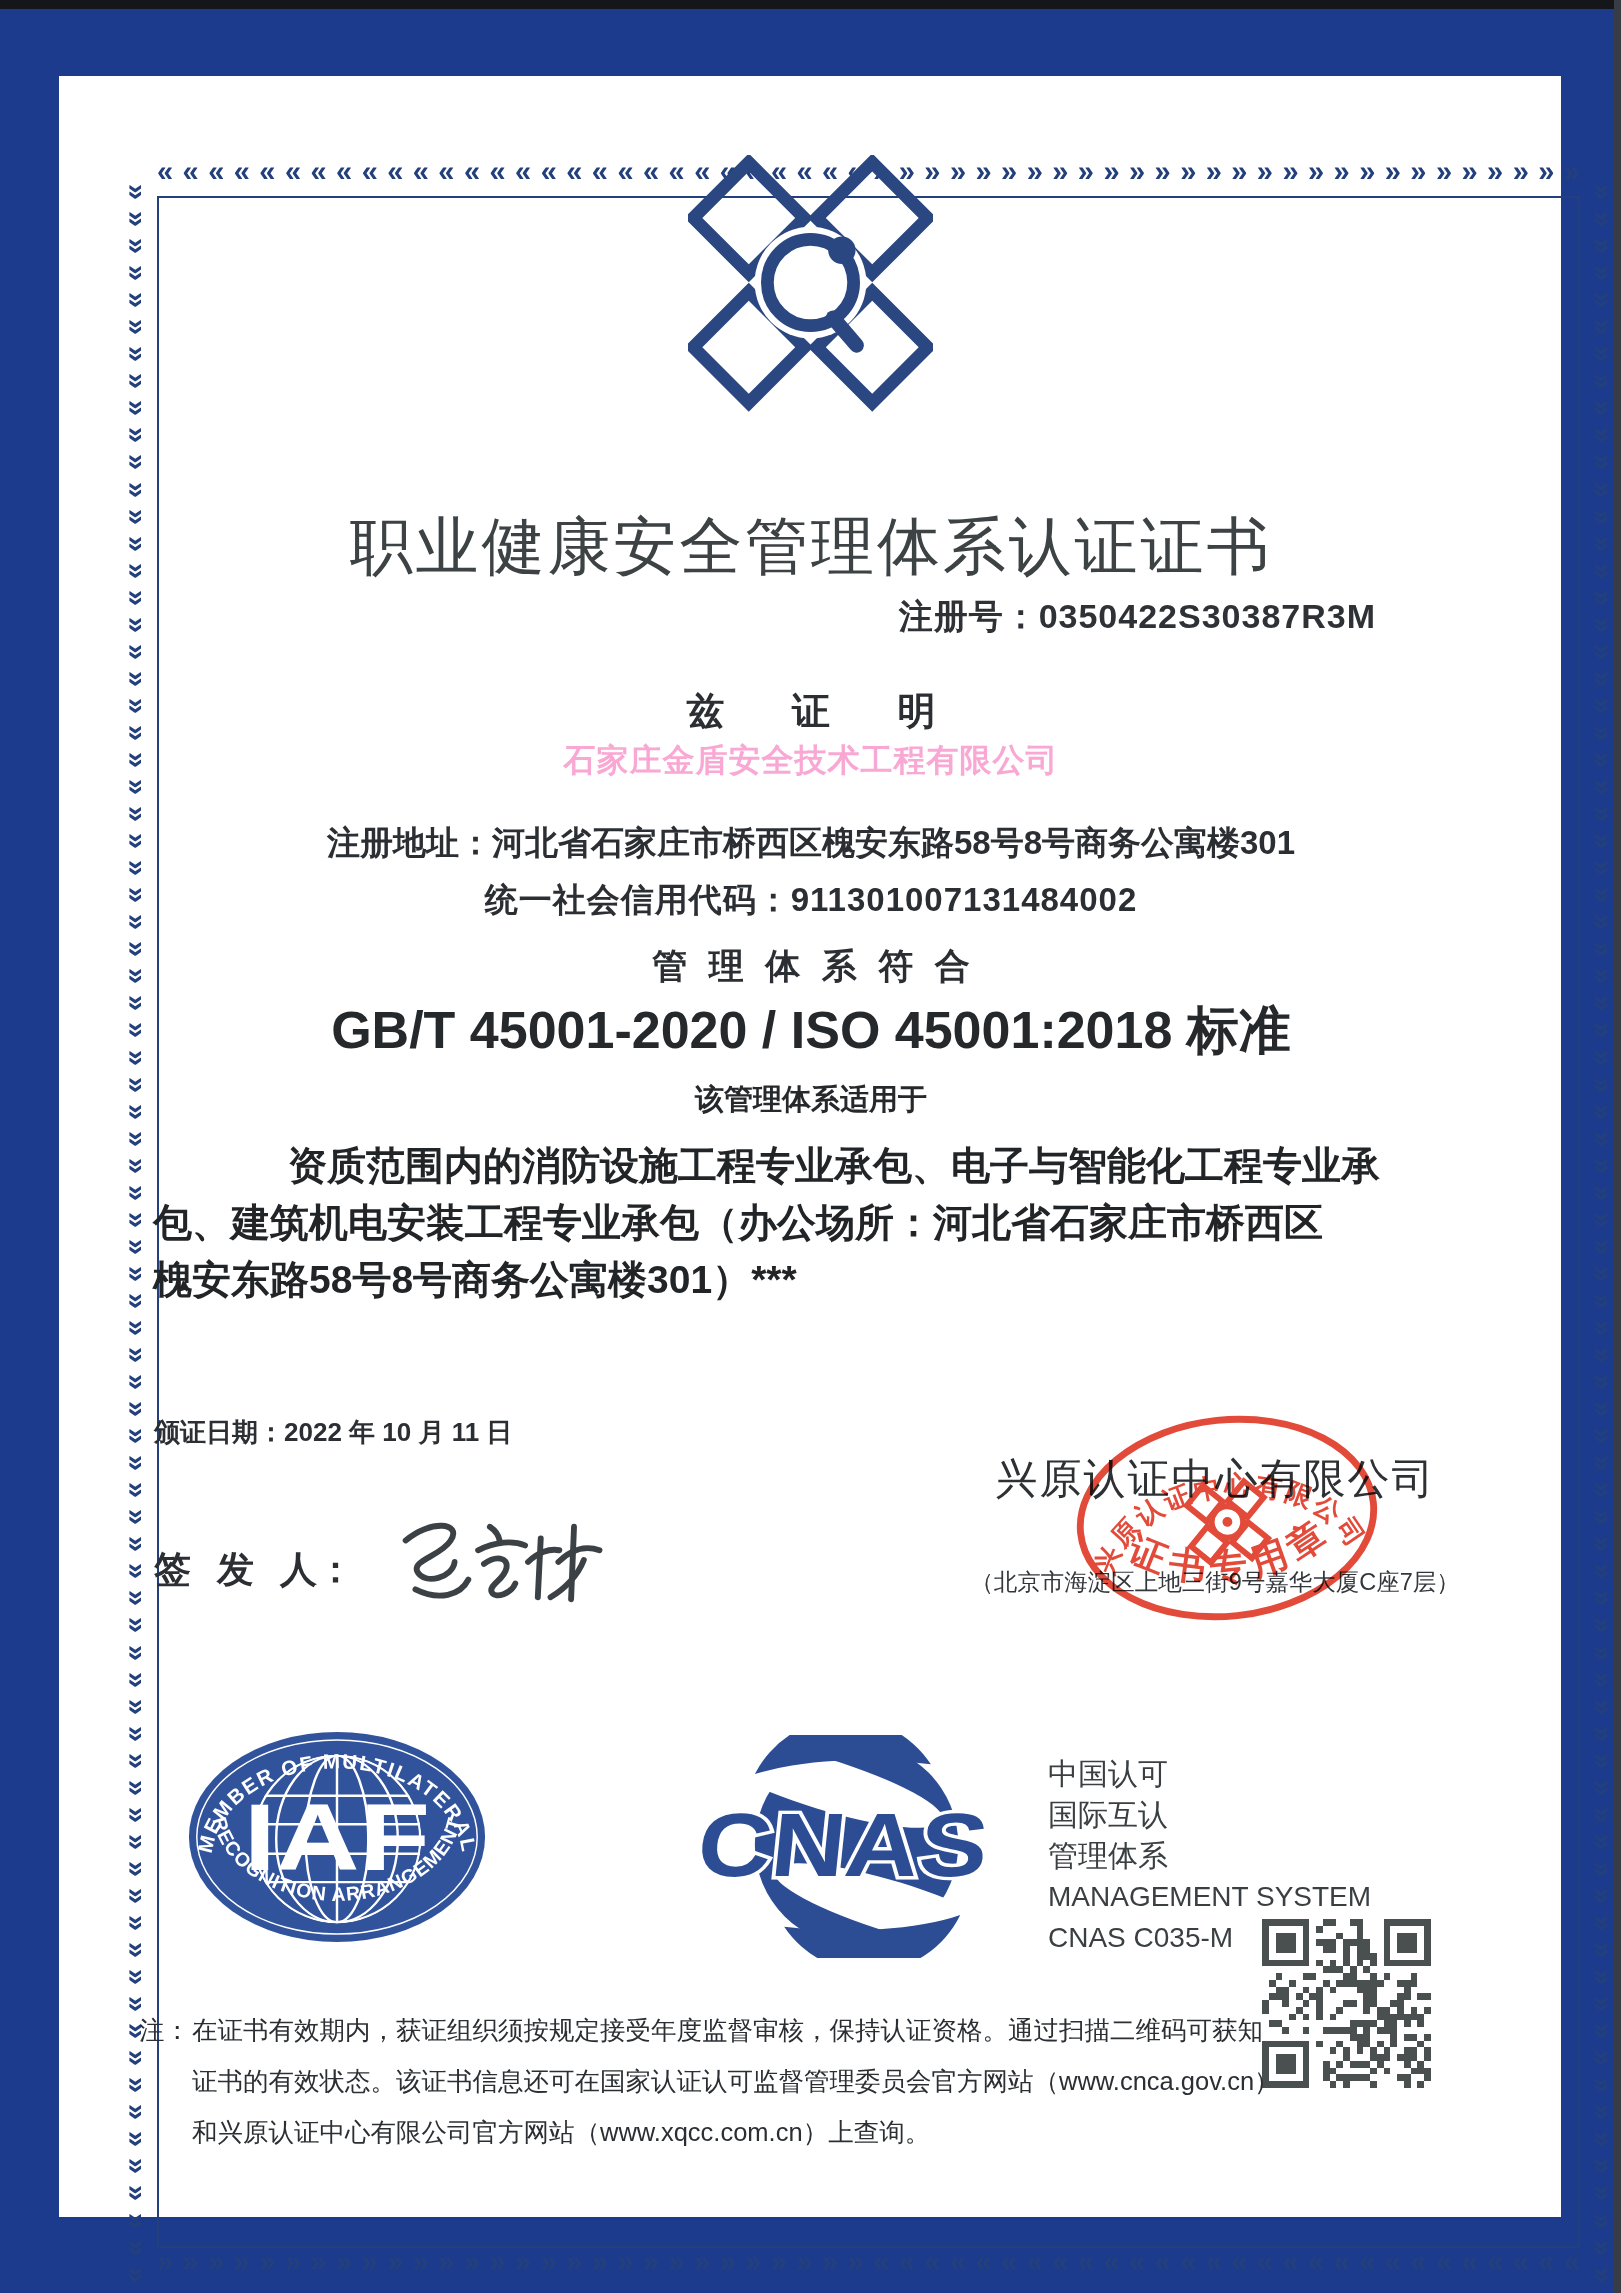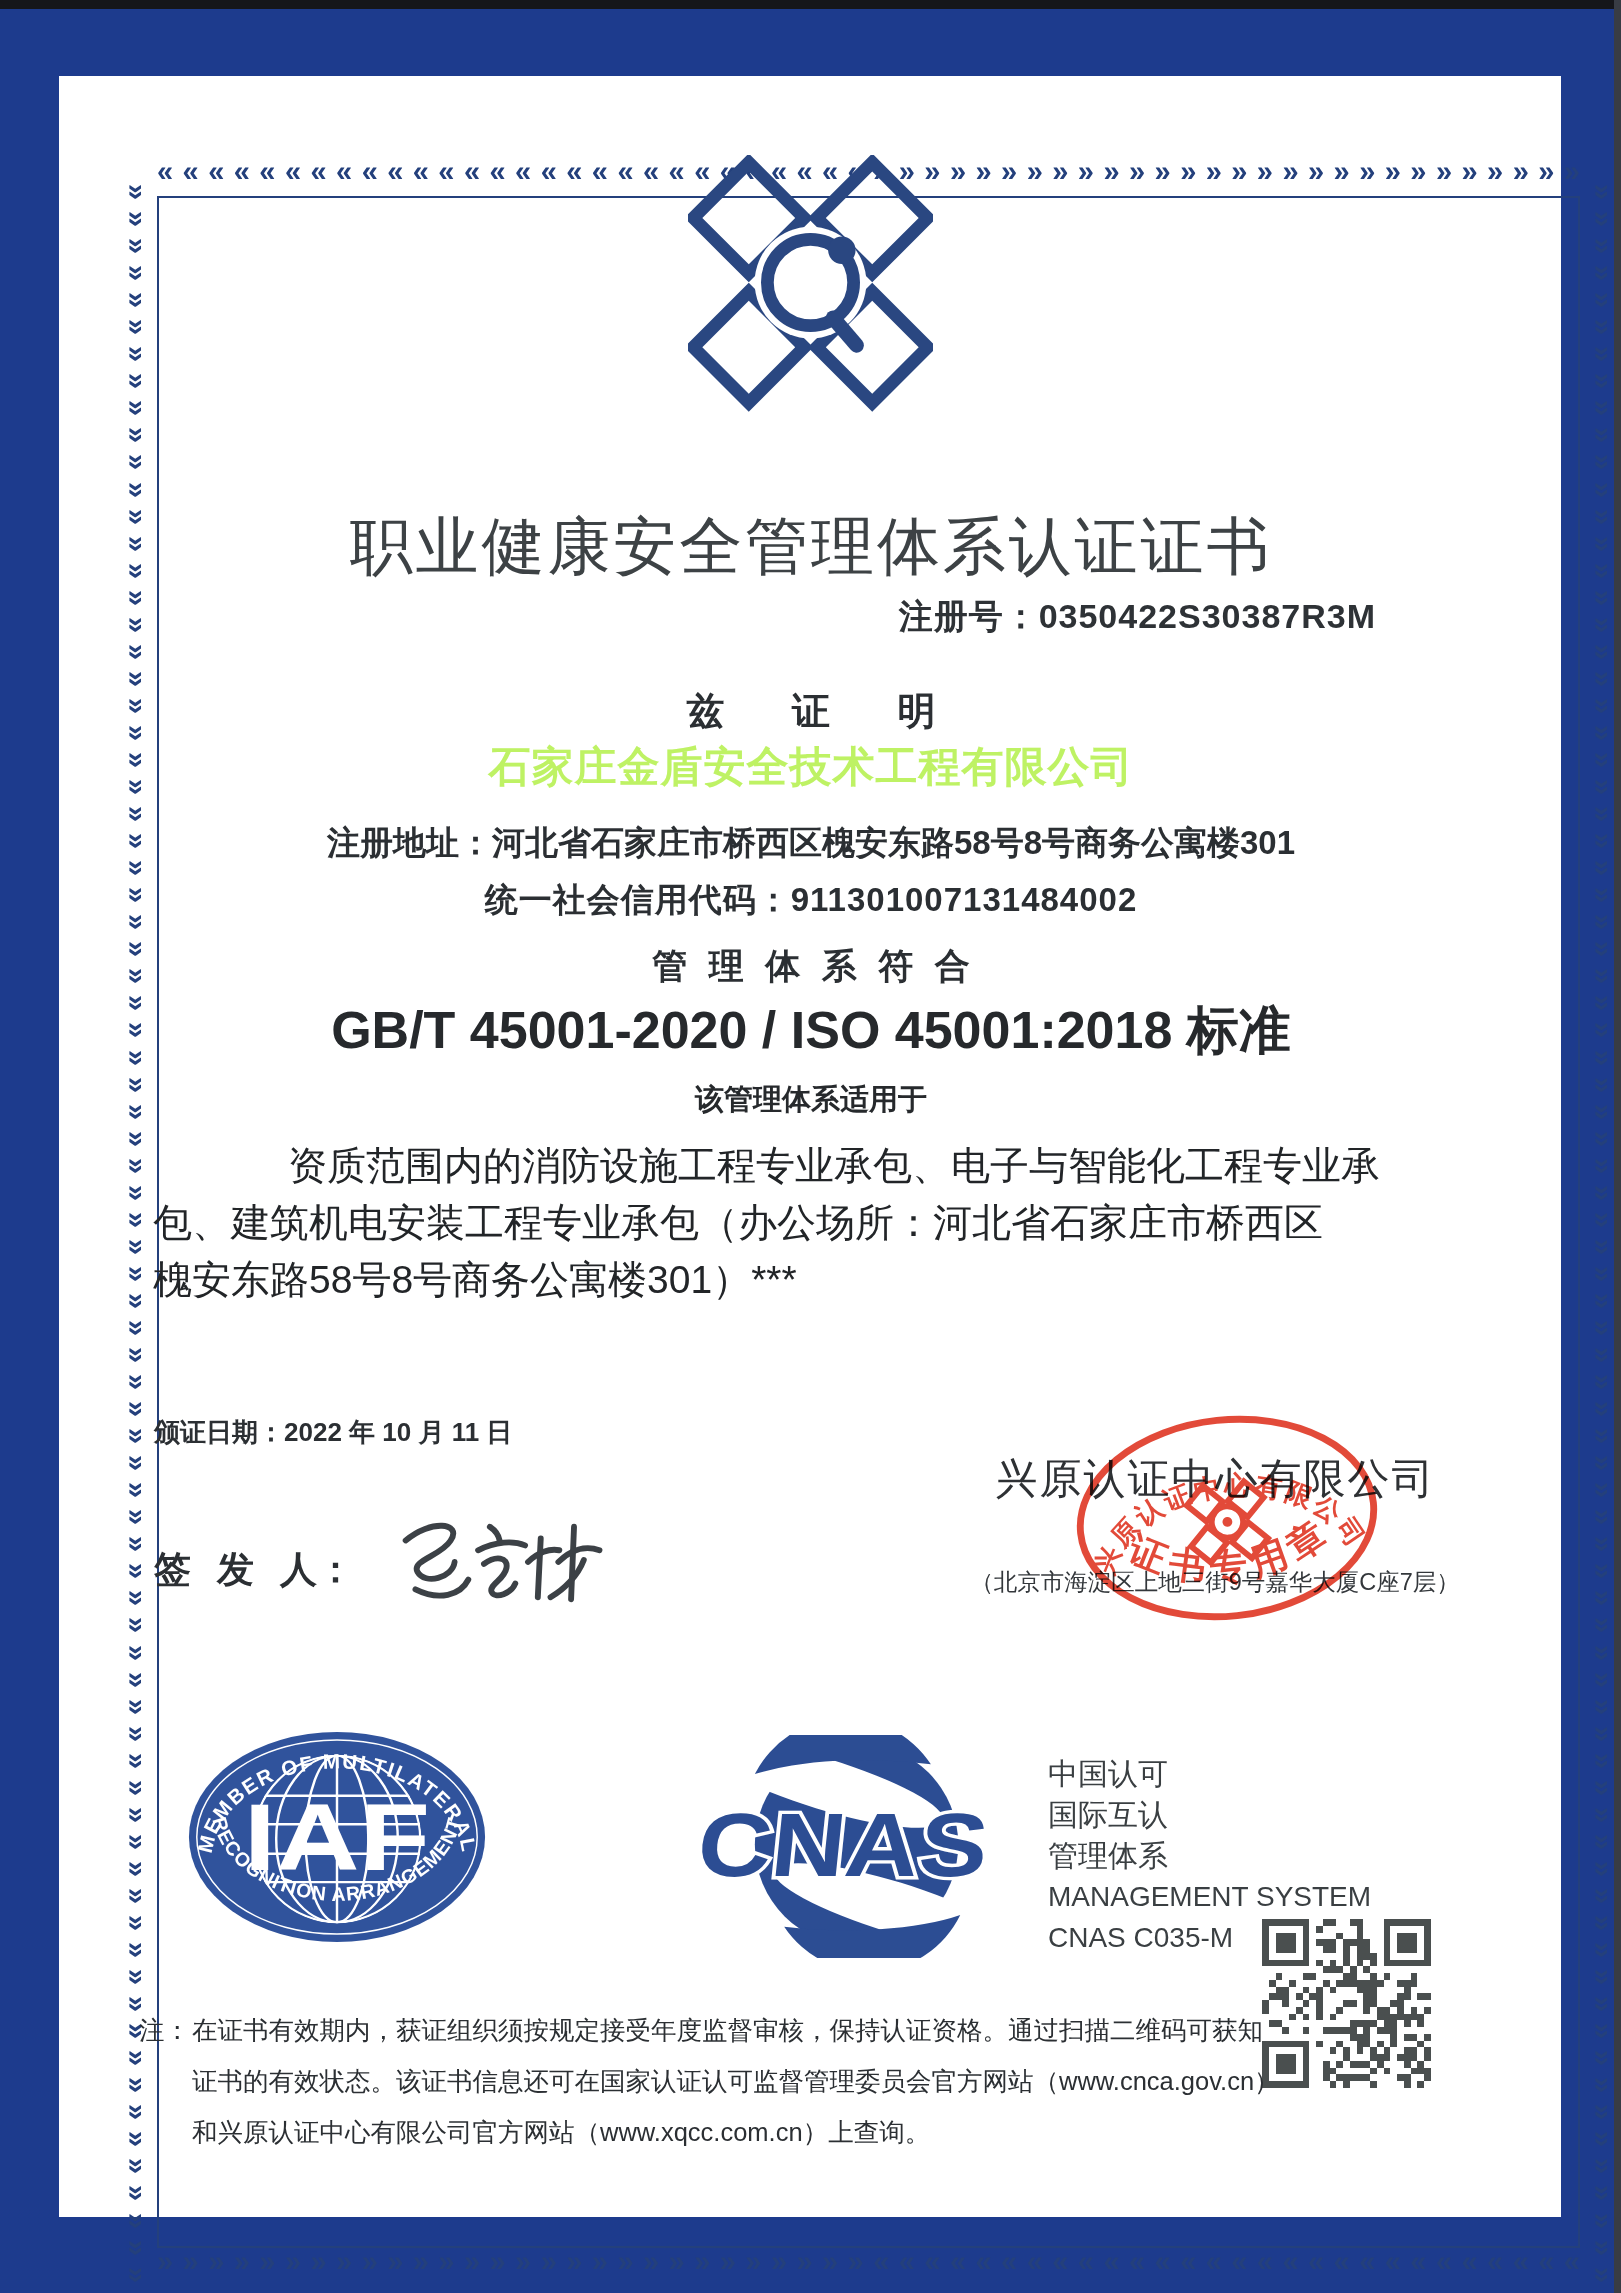--- a/index.html
+++ b/index.html
@@ -16,27 +16,27 @@
   
   .chev-row{position:absolute;left:98px;width:1423px;height:29px;display:flex;justify-content:space-between;align-items:center;}
   .chev-col{position:absolute;top:108px;width:31px;height:2099px;display:flex;flex-direction:column;justify-content:space-between;align-items:center;}
   .chev{font-weight:700;color:#24407c;font-size:29px;line-height:15.7px;height:21.6px;display:block;}
   .chev-v{transform:rotate(-90deg);height:15.7px;line-height:13.7px;}
   .abs{position:absolute;}
   .ctr{left:61px;width:1500px;text-align:center;}
   .title{top:476px;font-size:63px;font-weight:400;color:#3d4245;letter-spacing:2.9px;margin-top:28px;}
   .reg-line{top:594px;right:245px;font-size:34px;font-weight:700;color:#2e3236;letter-spacing:1px;}
   .hereby{top:686px;font-size:38px;font-weight:700;word-spacing:57px;color:#2b2f33;}
-  .company{top:739px;font-size:42px;font-weight:700;color:#bef264;letter-spacing:1px;}
+  .company{top:739px;font-size:32px;font-weight:700;color:#f9a8d4;letter-spacing:1px;}
   .addr{top:821px;font-size:33px;font-weight:600;color:#2b2f33;}
   .credit{top:878px;font-size:33px;font-weight:600;color:#2b2f33;letter-spacing:1px;}
   .conform{top:943px;font-size:35px;font-weight:700;word-spacing:11.8px;color:#2b2f33;}
   .standard{top:996px;font-size:52px;font-weight:700;color:#26292c;}
   .scope-head{top:1080px;font-size:29px;font-weight:600;color:#26292c;}
-  .scope{left:153px;top:1137px;width:1319px;font-size:39px;font-weight:400;line-height:57px;color:#222528;}
+  .scope{left:153px;top:1137px;width:1319px;font-size:39px;font-weight:700;line-height:57px;color:#222528;}
   .scope .indent{padding-left:135px;}
   .dateline1{left:154px;top:1415px;font-size:26px;font-weight:600;color:#2b2f33;}
   .dateline2{left:154px;top:1463px;font-size:34px;font-weight:600;color:#2b2f33;}
   .dateline2 sup{font-size:19.6px;vertical-align:13.7px;}
   .signer{left:154px;top:1545px;font-size:37px;font-weight:600;word-spacing:15.7px;color:#2b2f33;}
   .issuer-name{left:985px;top:1451px;width:461px;text-align:center;font-size:42px;font-weight:500;color:#2e3134;letter-spacing:2px;}
   .issuer-addr{left:965px;top:1566px;width:500px;text-align:center;font-size:23.5px;color:#33373b;}
   .accred{left:1048px;top:1753px;font-size:30px;font-weight:500;line-height:41px;color:#3a3f42;}
   .accred .latin{font-size:28px;font-weight:400;letter-spacing:0;}
   .footnote{left:139px;top:2005px;width:1176px;font-size:25.5px;line-height:51px;color:#2b2f33;}

